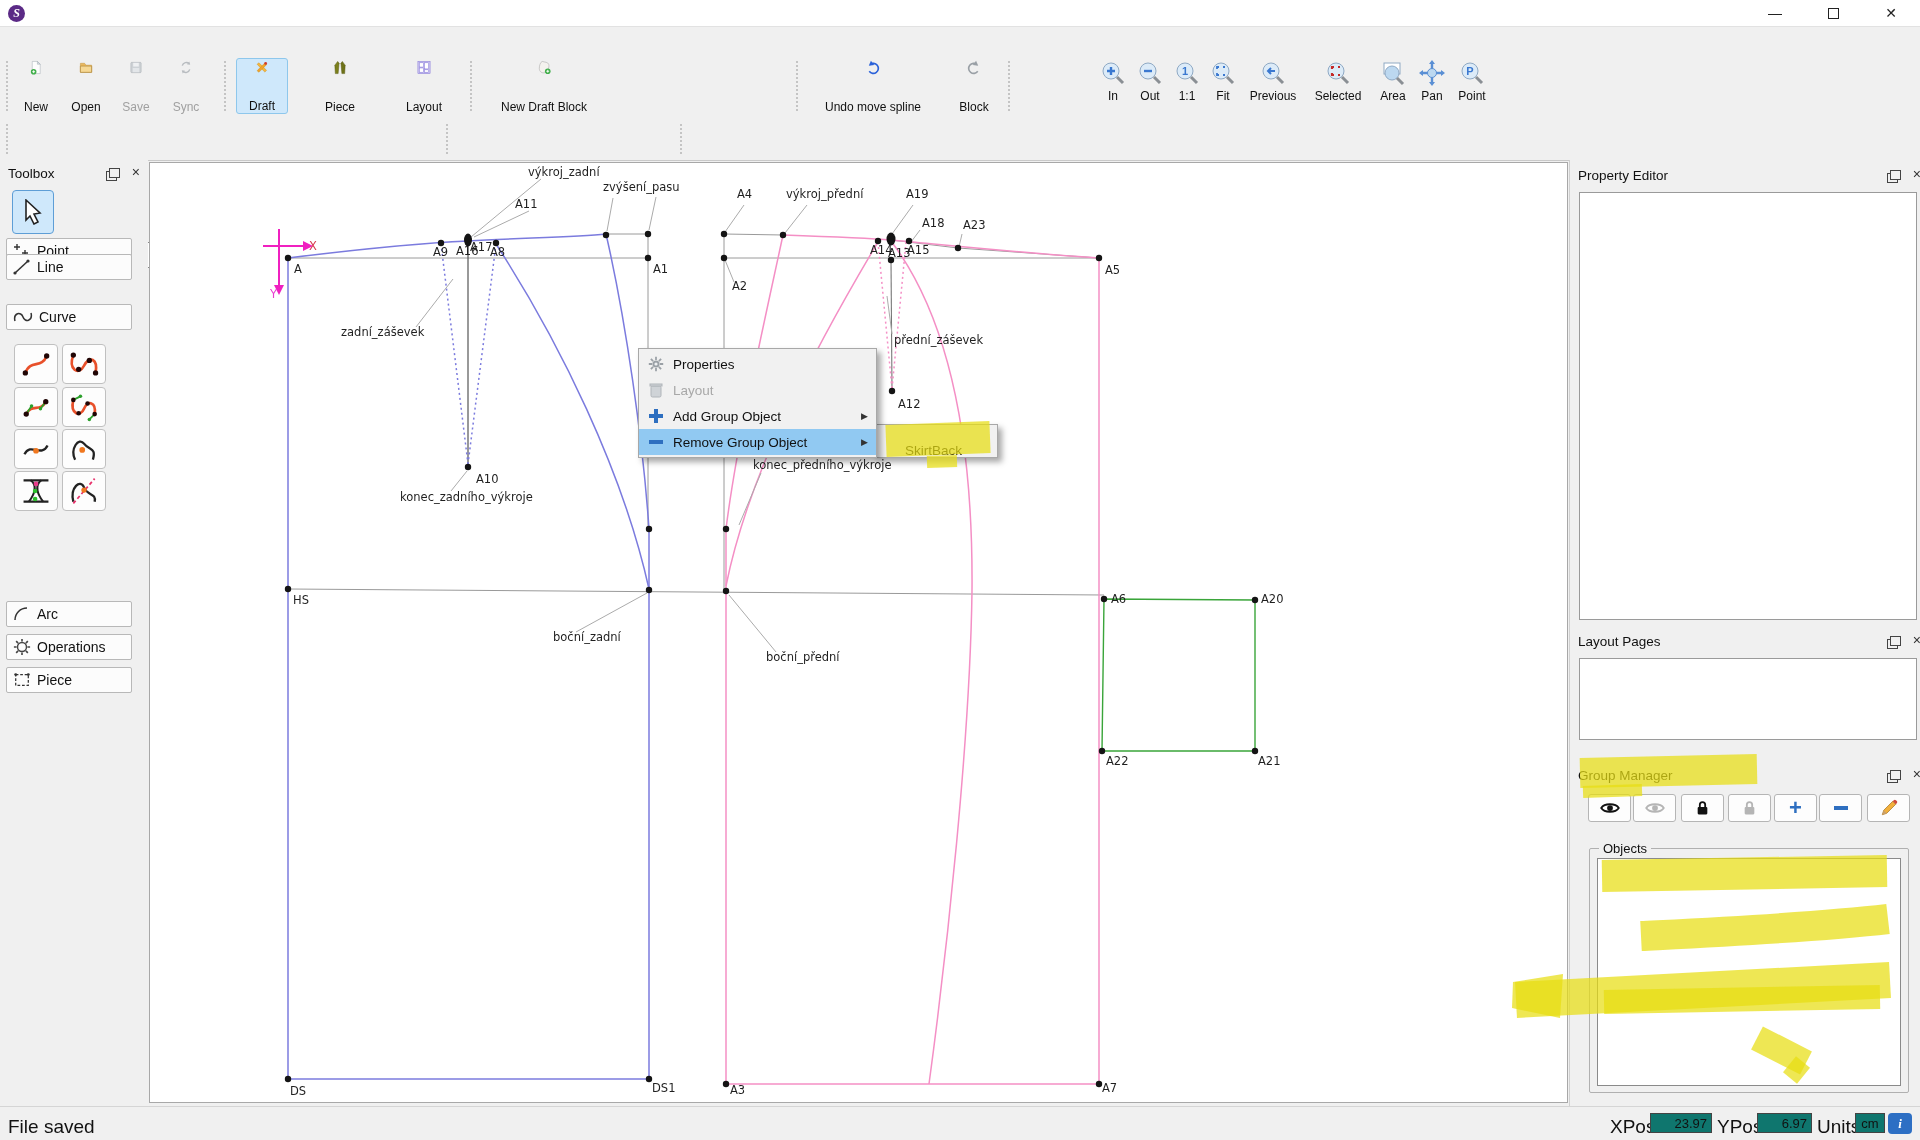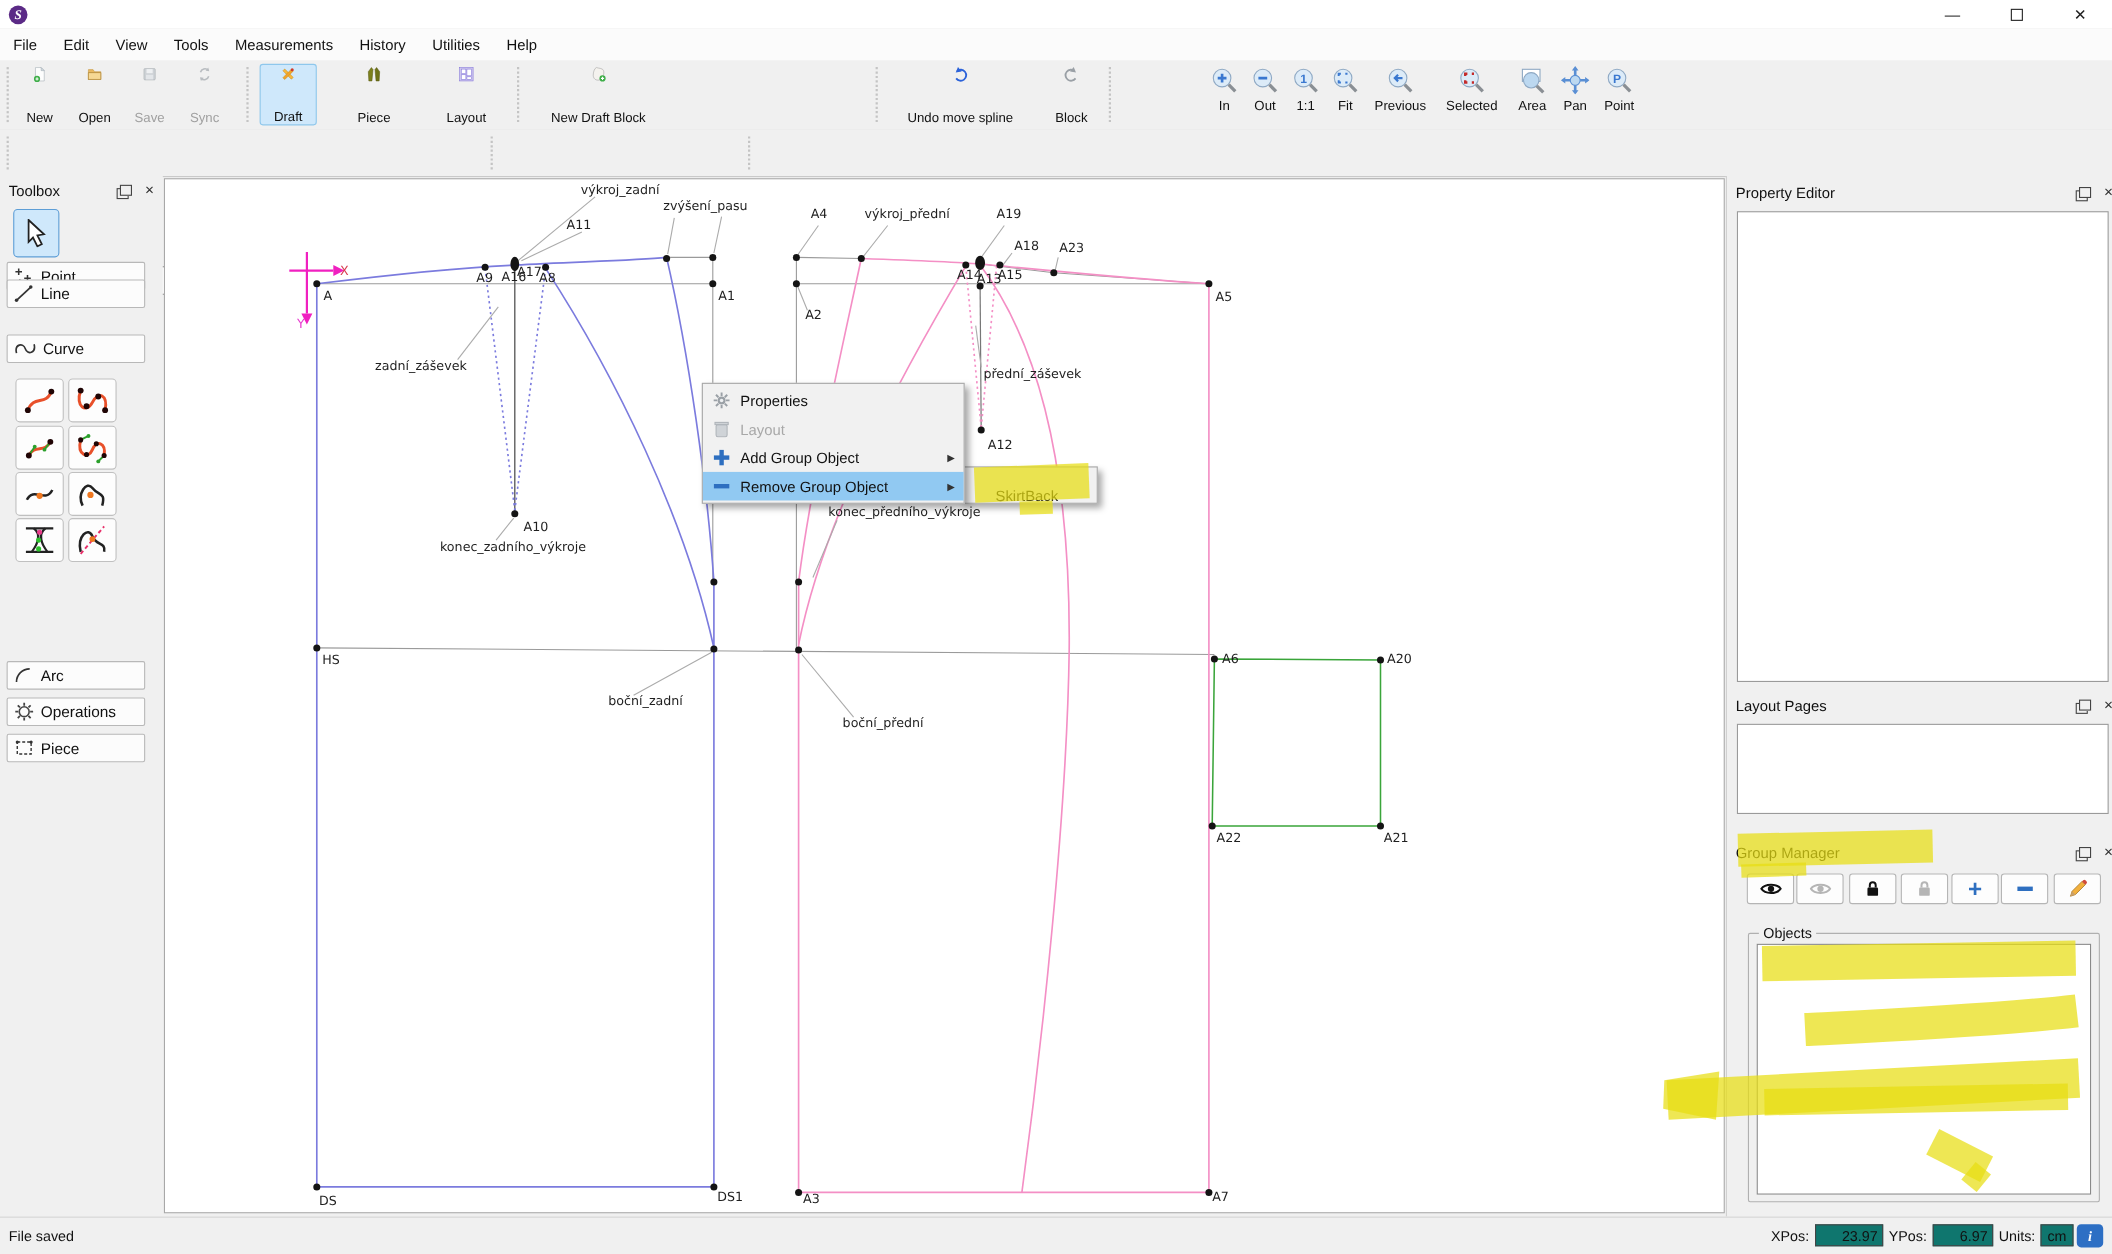--- a/index.html
+++ b/index.html
@@ -65,51 +65,41 @@
   
   #rightdock{position:absolute;left:1569px;top:160px;width:351px;height:946px;background:#f0f0f0;border-left:1px solid #d0d0d0;}
   .whitebox{position:absolute;background:#fff;border:1px solid #9a9a9a;}
   .gmbtn{position:absolute;top:0;width:41px;height:26px;background:#fdfdfd;border:1px solid #b5b5b5;border-radius:3px;display:flex;align-items:center;justify-content:center;}
   #objectsbox{position:absolute;left:19px;top:688px;width:318px;height:243px;border:1px solid #b0b0b0;border-radius:2px;}
   #objectslegend{position:absolute;left:29px;top:681px;background:#f0f0f0;padding:0 4px;font-size:13px;}
   #objectslist{position:absolute;left:27px;top:698px;width:302px;height:226px;background:#fff;border:1px solid #8a8a8a;}
   
   #statusbar{position:absolute;left:0;top:1106px;width:1920px;height:34px;background:#f0f0f0;border-top:1px solid #d5d5d5;font-size:13px;}
   .sb-field{position:absolute;top:6px;height:20px;background:#0f766e;border:1px solid #444;display:flex;align-items:center;justify-content:flex-end;padding:0 4px;box-sizing:border-box;font-size:13px;}
-  .sb-lbl{position:absolute;top:9px;font-size:13px;}
+  .sb-lbl{position:absolute;top:9px;font-size:19px;}
   #infobtn{position:absolute;left:1888px;top:6px;width:24px;height:21px;background:#2d6fc4;border-radius:4px;color:#fff;font:italic bold 13px "Liberation Serif",serif;display:flex;align-items:center;justify-content:center;}
   
   #hioverlay{position:absolute;left:0;top:0;z-index:60;pointer-events:none;}
 </style>
 </head>
 <body>
 
 <div id="app">
 
   <div id="titlebar">
     <div id="applogo">S</div>
     <div class="winbtns">
       <div class="winbtn">—</div>
       <div class="winbtn">
           <span class="maxglyph"></span>
         </div>
       <div class="winbtn">✕</div>
     </div>
   </div>
 
-  <div id="menubar">
-    <span class="menuitem">File</span>
-    <span class="menuitem">Edit</span>
-    <span class="menuitem">View</span>
-    <span class="menuitem">Tools</span>
-    <span class="menuitem">Measurements</span>
-    <span class="menuitem">History</span>
-    <span class="menuitem">Utilities</span>
-    <span class="menuitem">Help</span>
-  </div>
 
   <div id="tb1">
     <span class="vsep" style="left:6px"></span>
     <div class="tbtn" style="left:12px">
       <svg class="icon32" viewBox="0 0 32 32">
           <path d="M8 3h11l6 6v20H8z" fill="#fdfdfd" stroke="#9aa5ad"></path>
           <path d="M19 3l6 6h-6z" fill="#d8dee4" stroke="#9aa5ad"></path>
           <circle cx="11" cy="25" r="6" fill="#3fae49"></circle>
           <path d="M8 25h6M11 22v6" stroke="#fff" stroke-width="2"></path>
         </svg>

